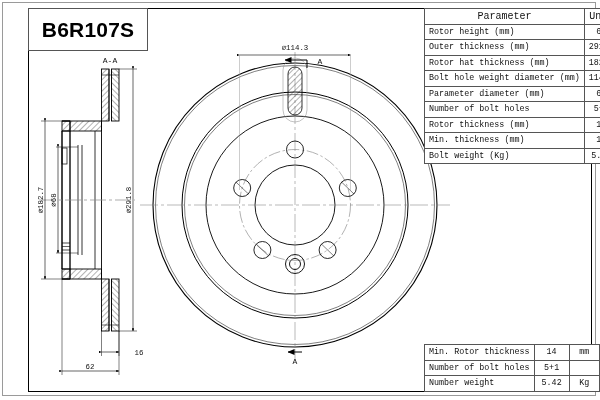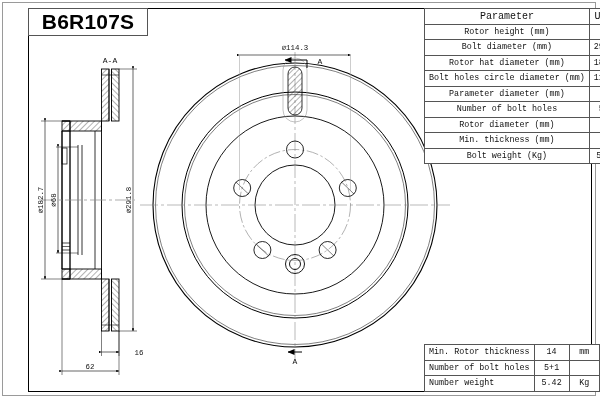--- a/index.html
+++ b/index.html
@@ -1,30 +1,30 @@
 <!DOCTYPE html>
 <html><head>
 <meta charset="utf-8">
 <style>
   html,body{margin:0;padding:0;}
   body{width:600px;height:400px;background:#ffffff;font-family:"Liberation Serif",serif;overflow:hidden;}
   .page{position:relative;width:600px;height:400px;background:#fff;}
   .outer-frame{position:absolute;left:2px;top:2px;width:594px;height:394px;border:1px solid #9a9a9a;box-sizing:border-box;}
   .inner-frame{position:absolute;left:28px;top:8px;width:564px;height:384px;border:1.6px solid #000;box-sizing:border-box;}
-  .title-box{position:absolute;left:28px;top:8px;width:120px;height:28px;border:1px solid #555;box-sizing:border-box;
+  .title-box{position:absolute;left:28px;top:8px;width:120px;height:43px;border:1px solid #555;box-sizing:border-box;
              display:flex;align-items:center;justify-content:center;background:#fff;z-index:6;}
   .title-box span{font-family:"Liberation Sans",sans-serif;font-size:21px;font-weight:600;letter-spacing:.2px;color:#000;}
 
   
   table.dt{border-collapse:collapse;background:#fff;font-family:"Liberation Mono",monospace;}
   table.dt td,table.dt th{border:1px solid #555;padding:0 4px;font-weight:normal;color:#111;white-space:nowrap;}
   .ptable{position:absolute;left:424px;top:8px;z-index:5;font-size:8.4px;}
   .ptable th{height:14.5px;text-align:center;font-size:10px;}
   .ptable td{height:14.5px;}
-  .ptable td.lab{text-align:center;width:124px;}
+  .ptable td.lab{text-align:left;width:124px;}
   .ptable td.val,.ptable th.unit{text-align:center;width:34px;}
   .btable{position:absolute;left:424px;top:344px;z-index:5;font-size:8.4px;padding-left:8px;}
   .btable td{height:14.5px;}
   .btable td.lab{text-align:left;width:94px;}
   .btable td.val{text-align:center;width:32px;}
   .btable td.unt{text-align:center;width:32px;font-family:Liberation Mono, monospace;}
 
   
   .draw{position:absolute;left:0;top:0;width:600px;height:400px;z-index:2;}
   .lbl{font-family:"Liberation Mono",monospace;font-size:8px;fill:#111;}
@@ -202,41 +202,41 @@
         <th>Parameter</th>
         <th class="unit">Unit</th>
       </tr>
     </thead>
     <tbody>
       <tr>
         <td class="lab">Rotor height (mm)</td>
         <td class="val">62</td>
       </tr>
       <tr>
-        <td class="lab">Bolt diameter (mm)</td>
+        <td class="lab">Outer thickness (mm)</td>
         <td class="val">291.8</td>
       </tr>
       <tr>
-        <td class="lab">Rotor hat diameter (mm)</td>
+        <td class="lab">Rotor hat thickness (mm)</td>
         <td class="val">182.7</td>
       </tr>
       <tr>
-        <td class="lab">Bolt holes circle diameter (mm)</td>
+        <td class="lab">Bolt hole weight diameter (mm)</td>
         <td class="val">114.3</td>
       </tr>
       <tr>
         <td class="lab">Parameter diameter (mm)</td>
         <td class="val">68</td>
       </tr>
       <tr>
         <td class="lab">Number of bolt holes</td>
         <td class="val">5+1</td>
       </tr>
       <tr>
-        <td class="lab">Rotor diameter (mm)</td>
+        <td class="lab">Rotor thickness (mm)</td>
         <td class="val">16</td>
       </tr>
       <tr>
         <td class="lab">Min. thickness (mm)</td>
         <td class="val">14</td>
       </tr>
       <tr>
         <td class="lab">Bolt weight (Kg)</td>
         <td class="val">5.42</td>
       </tr>

